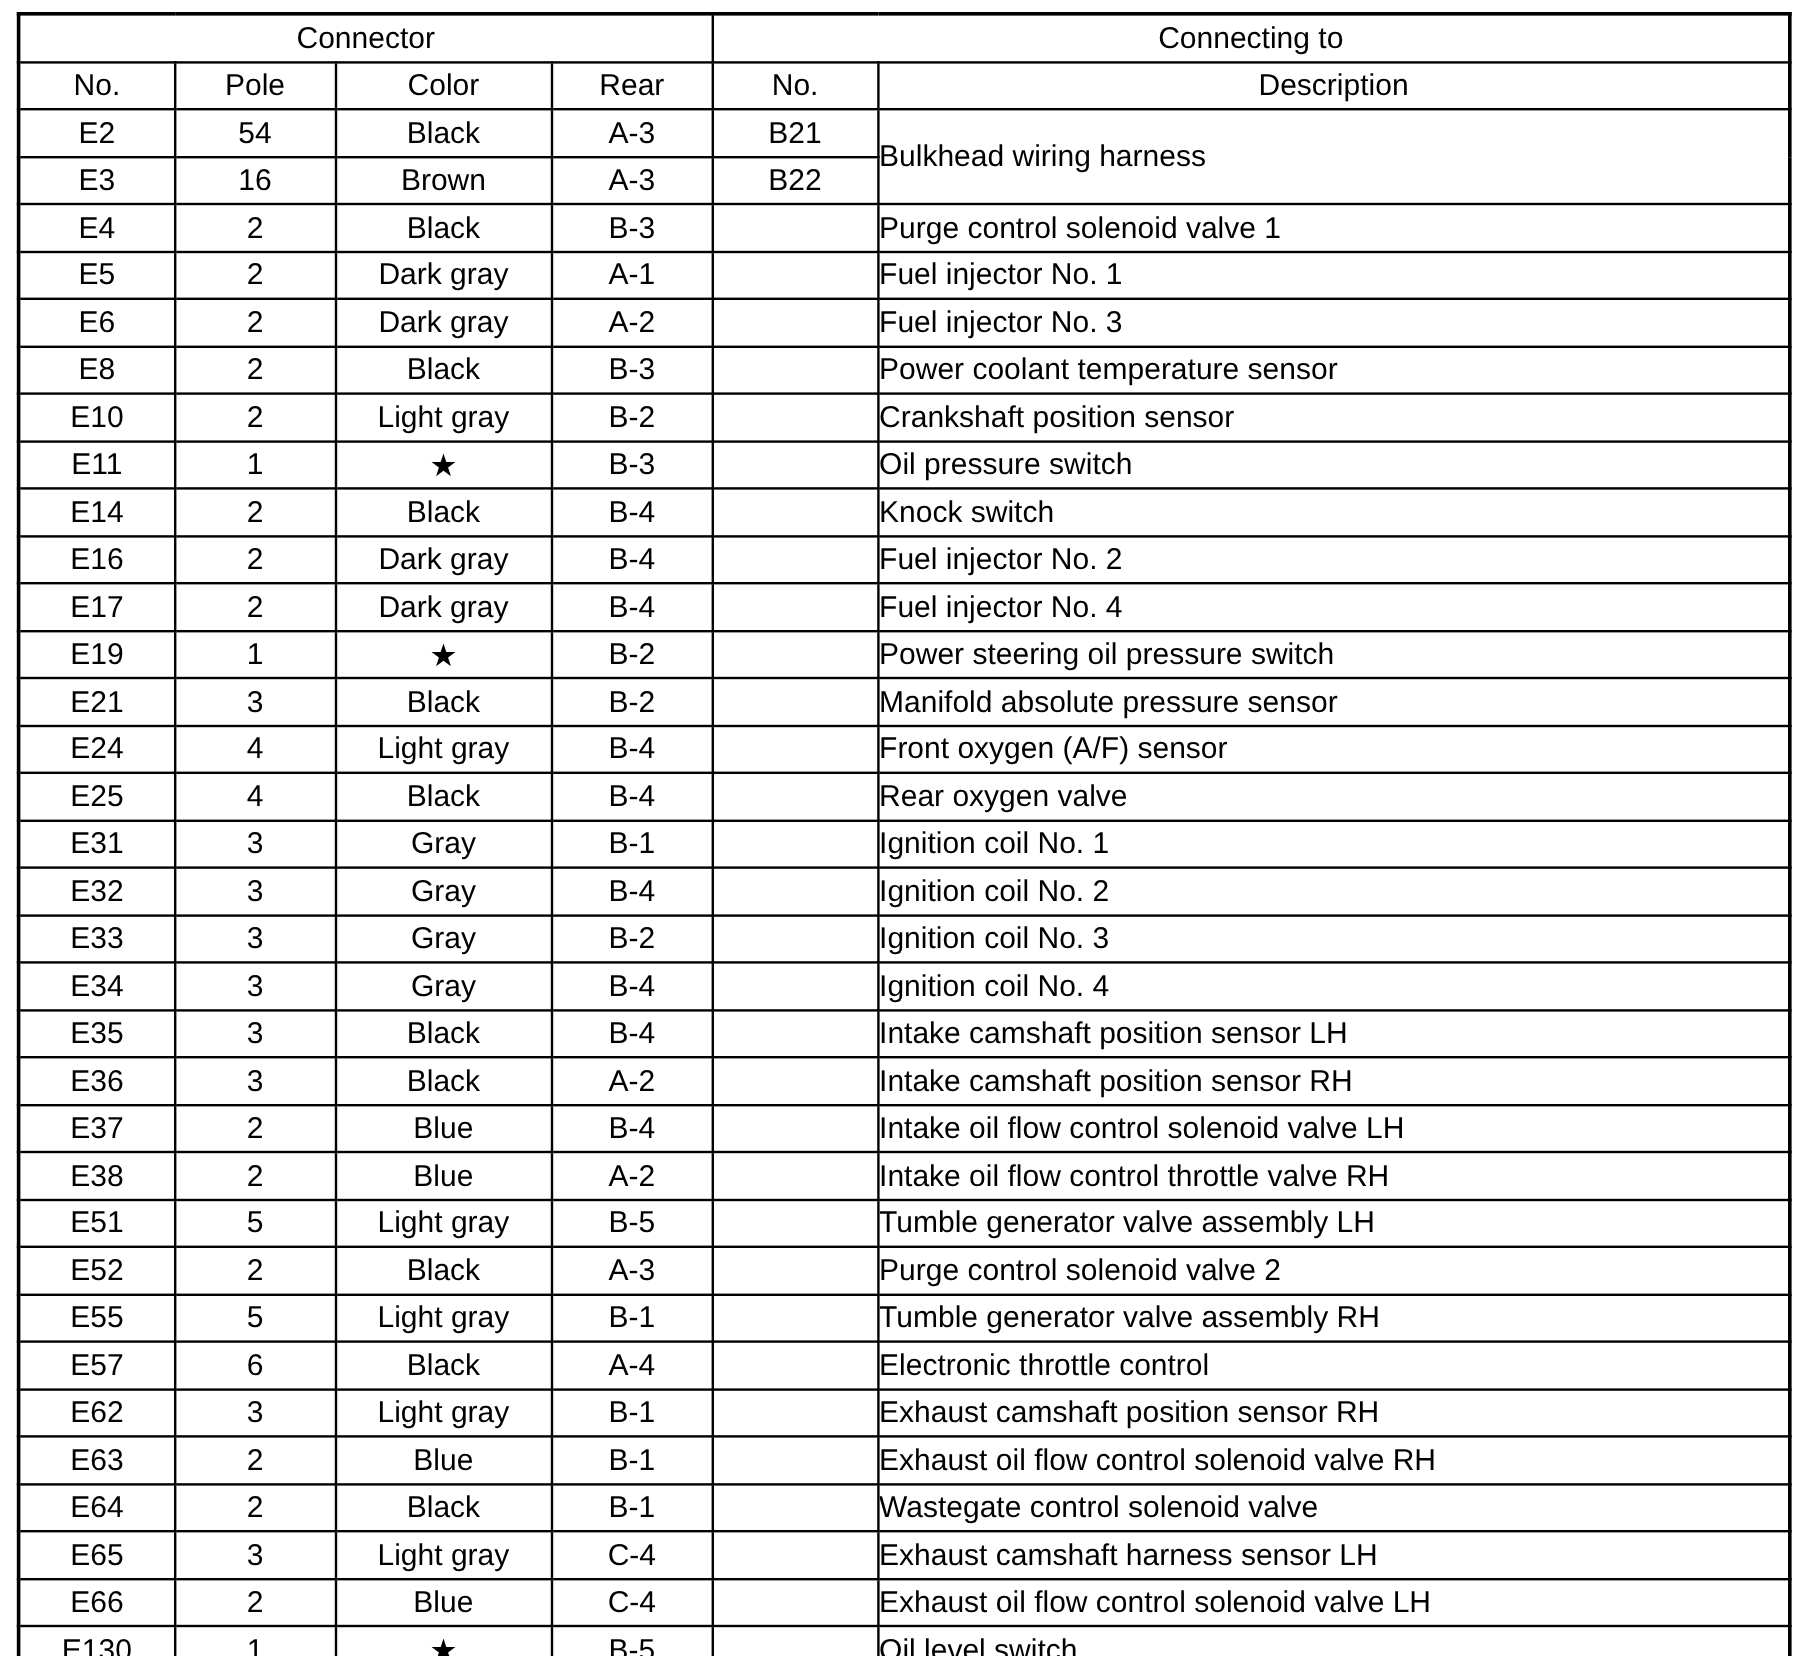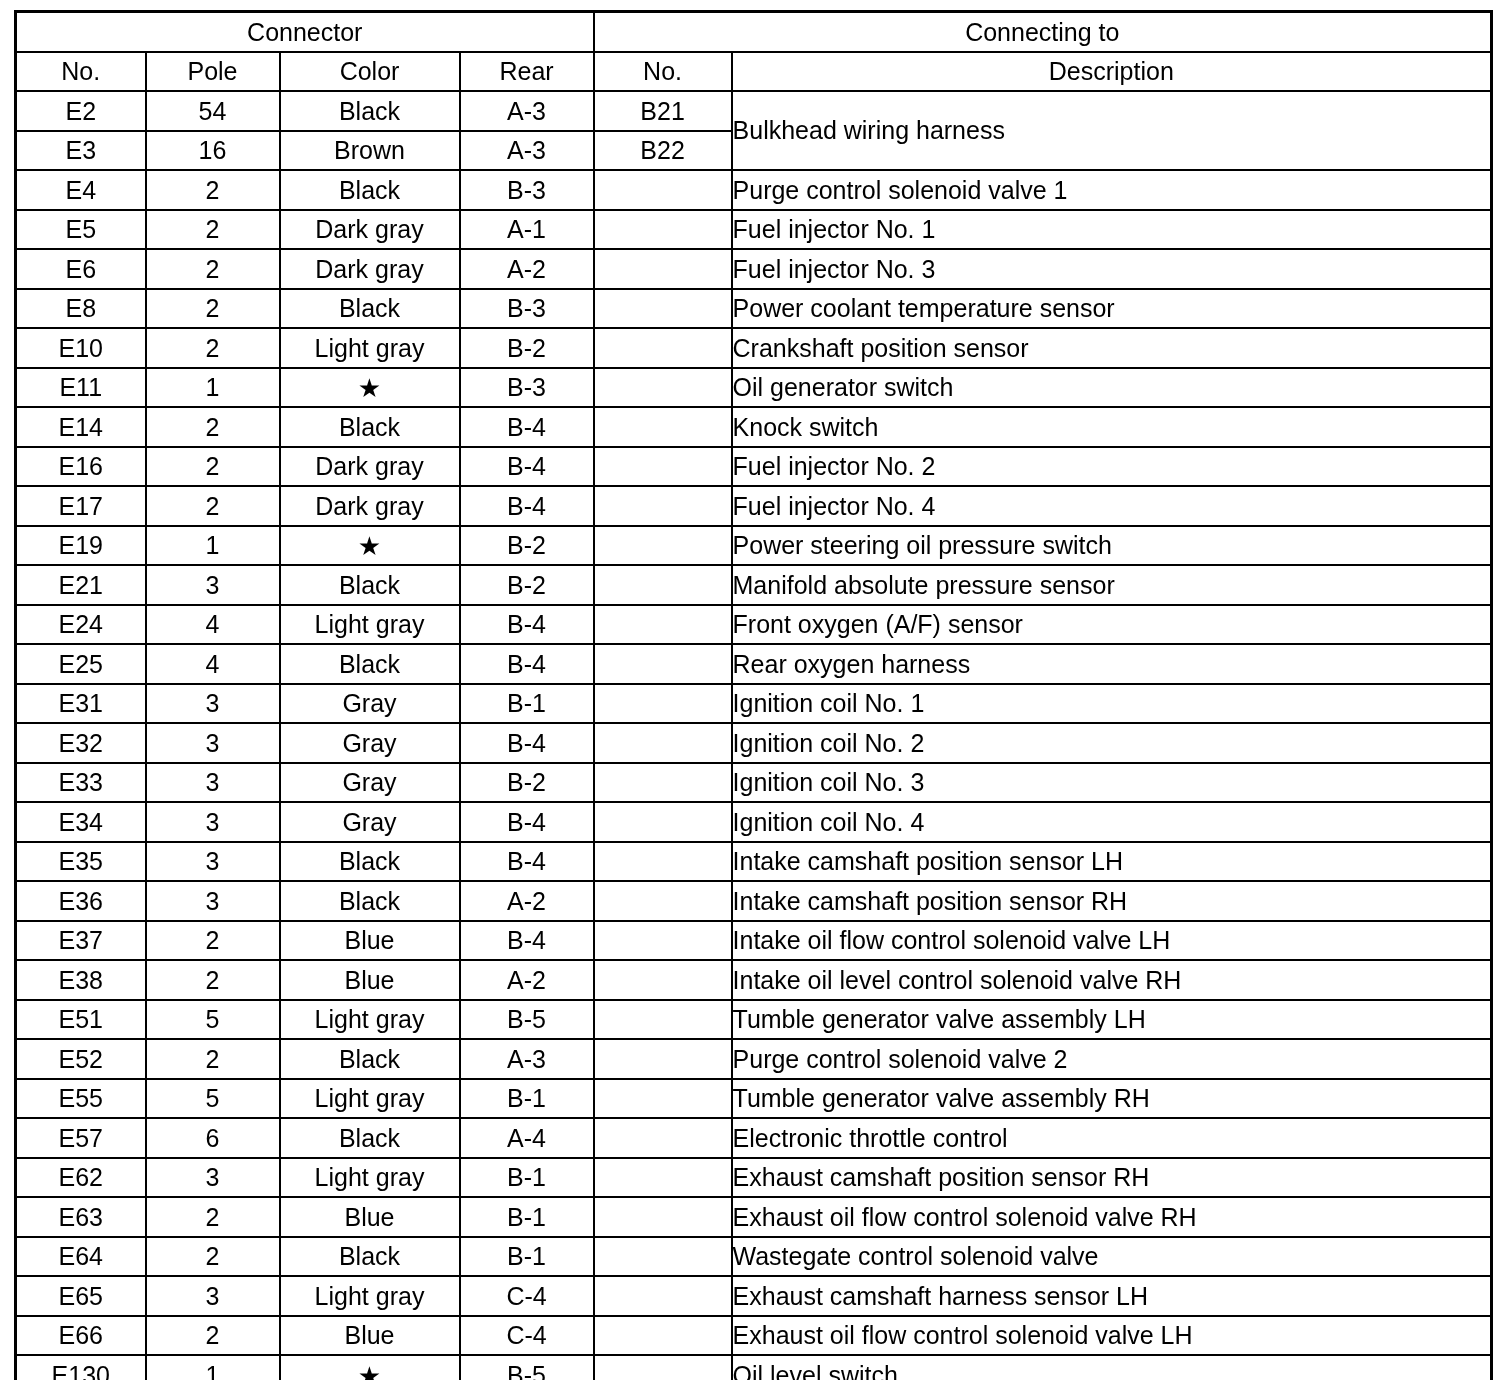--- a/index.html
+++ b/index.html
@@ -139,21 +139,21 @@
           <td class="c-center">B-2</td>
           <td class="c-center"></td>
           <td class="c-left">Crankshaft position sensor</td>
         </tr>
         <tr>
           <td class="c-center">E11</td>
           <td class="c-center">1</td>
           <td class="c-center"><span class="star">★</span></td>
           <td class="c-center">B-3</td>
           <td class="c-center"></td>
-          <td class="c-left">Oil generator switch</td>
+          <td class="c-left">Oil pressure switch</td>
         </tr>
         <tr>
           <td class="c-center">E14</td>
           <td class="c-center">2</td>
           <td class="c-center">Black</td>
           <td class="c-center">B-4</td>
           <td class="c-center"></td>
           <td class="c-left">Knock switch</td>
         </tr>
         <tr>
@@ -195,21 +195,21 @@
           <td class="c-center">B-4</td>
           <td class="c-center"></td>
           <td class="c-left">Front oxygen (A/F) sensor</td>
         </tr>
         <tr>
           <td class="c-center">E25</td>
           <td class="c-center">4</td>
           <td class="c-center">Black</td>
           <td class="c-center">B-4</td>
           <td class="c-center"></td>
-          <td class="c-left">Rear oxygen harness</td>
+          <td class="c-left">Rear oxygen valve</td>
         </tr>
         <tr>
           <td class="c-center">E31</td>
           <td class="c-center">3</td>
           <td class="c-center">Gray</td>
           <td class="c-center">B-1</td>
           <td class="c-center"></td>
           <td class="c-left">Ignition coil No. 1</td>
         </tr>
         <tr>
@@ -259,21 +259,21 @@
           <td class="c-center">B-4</td>
           <td class="c-center"></td>
           <td class="c-left">Intake oil flow control solenoid valve LH</td>
         </tr>
         <tr>
           <td class="c-center">E38</td>
           <td class="c-center">2</td>
           <td class="c-center">Blue</td>
           <td class="c-center">A-2</td>
           <td class="c-center"></td>
-          <td class="c-left">Intake oil level control solenoid valve RH</td>
+          <td class="c-left">Intake oil flow control throttle valve RH</td>
         </tr>
         <tr>
           <td class="c-center">E51</td>
           <td class="c-center">5</td>
           <td class="c-center">Light gray</td>
           <td class="c-center">B-5</td>
           <td class="c-center"></td>
           <td class="c-left">Tumble generator valve assembly LH</td>
         </tr>
         <tr>

